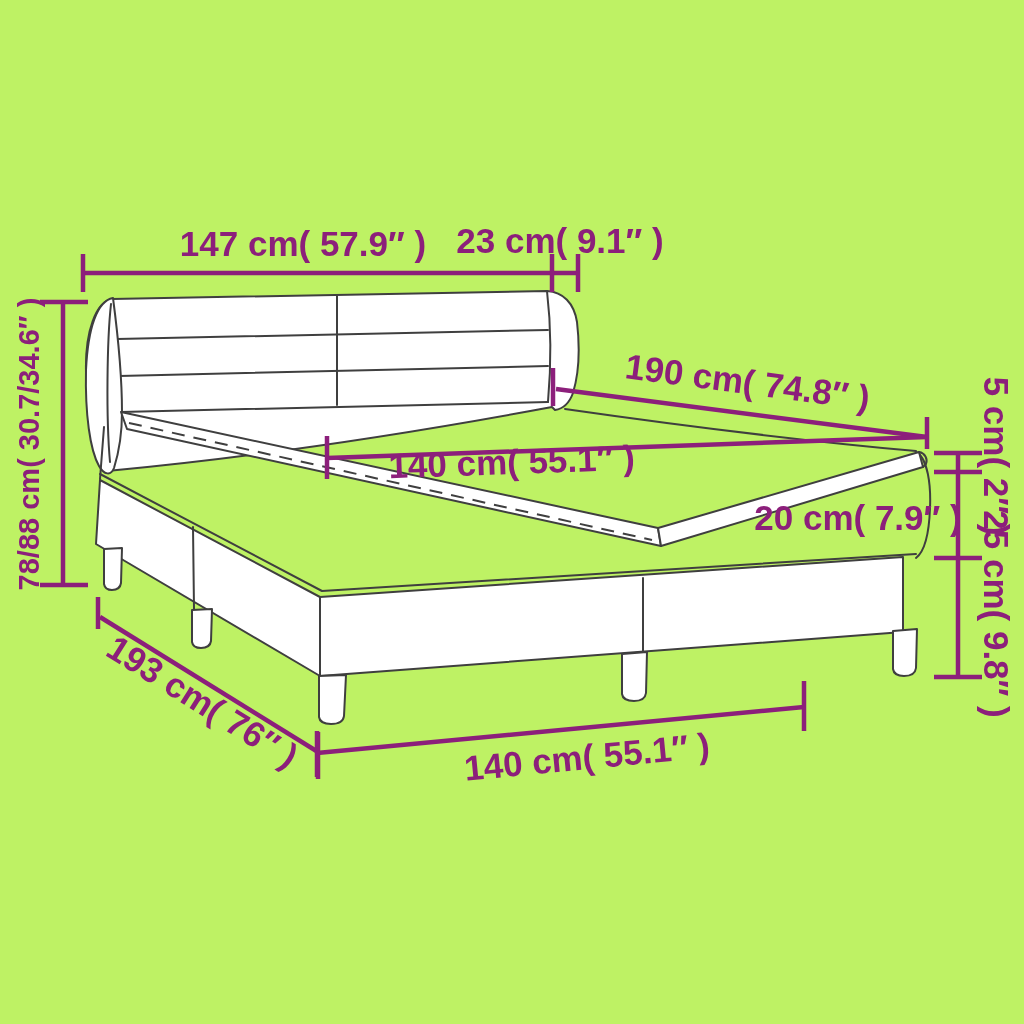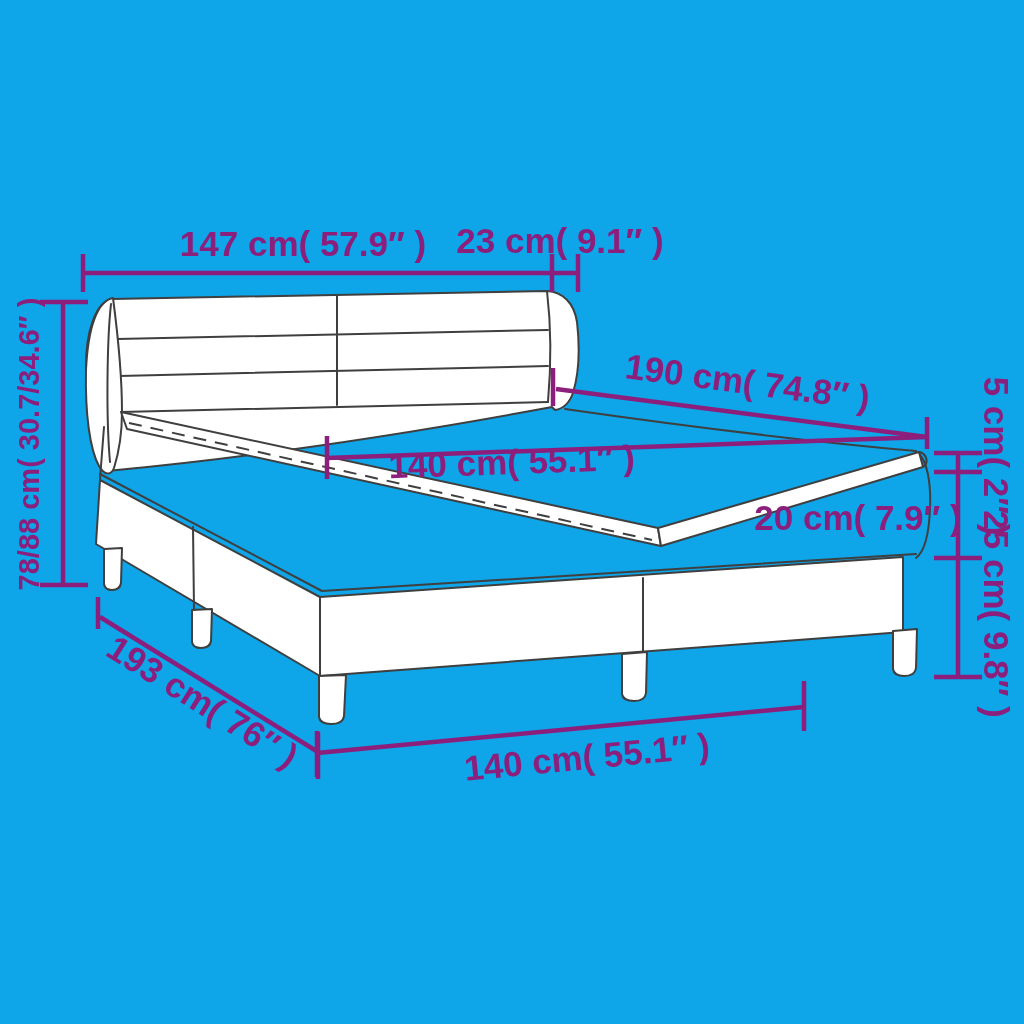--- a/index.html
+++ b/index.html
@@ -1,17 +1,17 @@
 <!DOCTYPE html>
 <html><head>
 <meta charset="utf-8">
 <style>
   html,body{margin:0;padding:0;background:#ffffff;}
   .stage{
-    width:1024px;height:1024px;position:relative;background:#0ea5e9;
+    width:1024px;height:1024px;position:relative;background:#bef264;
     font-family:"Liberation Sans", sans-serif;overflow:hidden;
   }
   svg{display:block;}
   .bed-line{stroke:#3F3F3F;stroke-width:2;fill:none;stroke-linecap:round;stroke-linejoin:round;}
   .bed-face{stroke:#3F3F3F;stroke-width:2;fill:#ffffff;stroke-linejoin:round;}
   .zipper{stroke:#3F3F3F;stroke-width:2;fill:none;stroke-dasharray:13 9;}
   .dim{stroke:#8C1F7B;stroke-width:4.5;fill:none;stroke-linecap:butt;}
   .dim-label{
     fill:#8C1F7B;font-weight:bold;font-size:35px;
     font-family:"Liberation Sans", sans-serif;text-anchor:middle;

